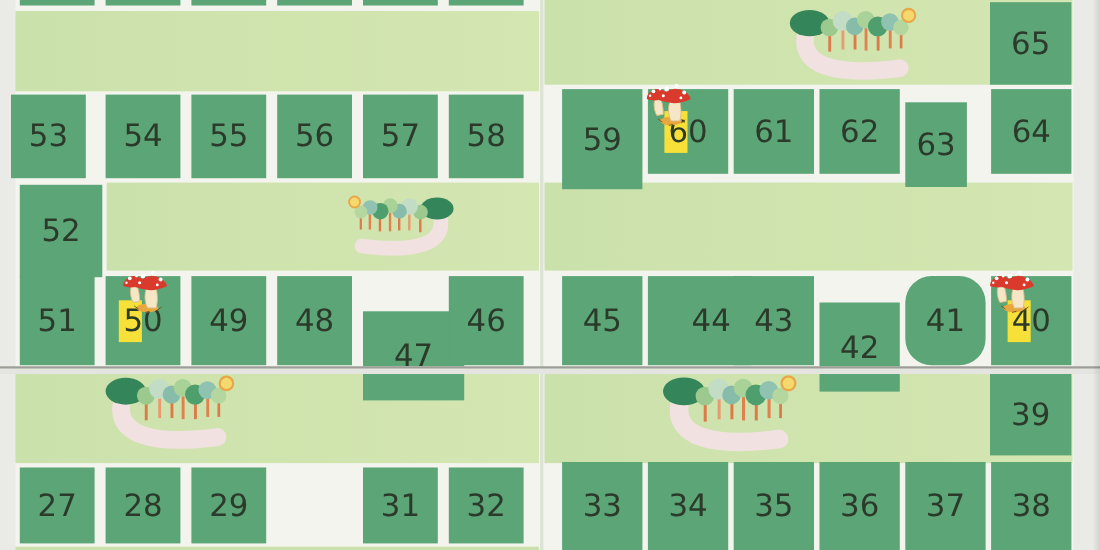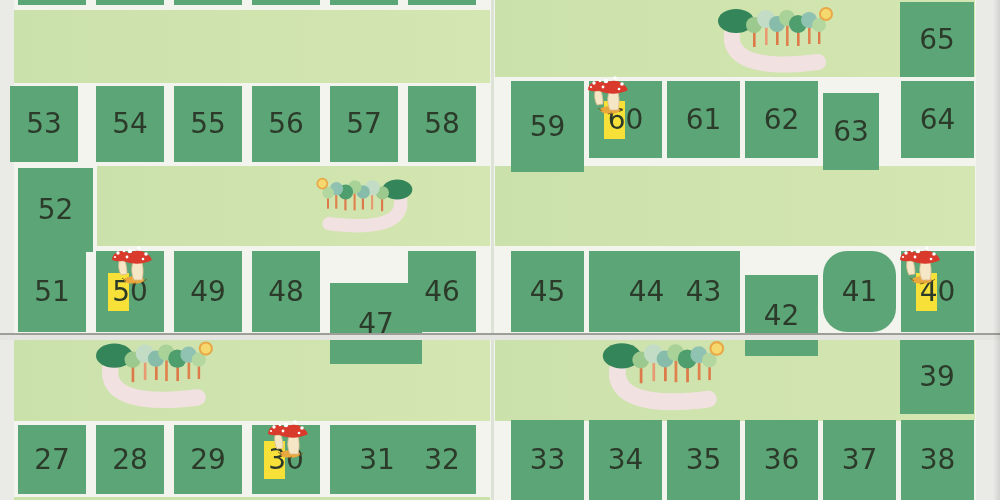--- a/index.html
+++ b/index.html
@@ -204,28 +204,21 @@
       </div>
       <div class="cell" style="left: 18px; top: 425px; width: 68px; height: 69px;">
         <span class="num">27</span>
       </div>
       <div class="cell" style="left: 96px; top: 425px; width: 68px; height: 69px;">
         <span class="num">28</span>
       </div>
       <div class="cell" style="left: 174px; top: 425px; width: 68px; height: 69px;">
         <span class="num">29</span>
       </div>
-      <div class="cell" style="left: 252px; top: 425px; width: 68px; height: 69px;">
-        <span class="hl"></span>
-        <span class="num">30</span>
-        <svg class="mush" style="left:14px" viewBox="0 0 46 44">
-          <use href="#mushroom"></use>
-        </svg>
-      </div>
-      <div class="cell" style="left: 330px; top: 425px; width: 68px; height: 69px; padding-left: 13px;">
+      <div class="cell" style="left: 330px; top: 425px; width: 68px; height: 69px;">
         <span class="num">31</span>
       </div>
       <div class="cell" style="left: 408px; top: 425px; width: 68px; height: 69px;">
         <span class="num">32</span>
       </div>
       <div class="cell" style="left: 511px; top: 420px; width: 73px; height: 80px;">
         <span class="num">33</span>
       </div>
       <div class="cell" style="left: 589px; top: 420px; width: 73px; height: 80px;">
         <span class="num">34</span>

